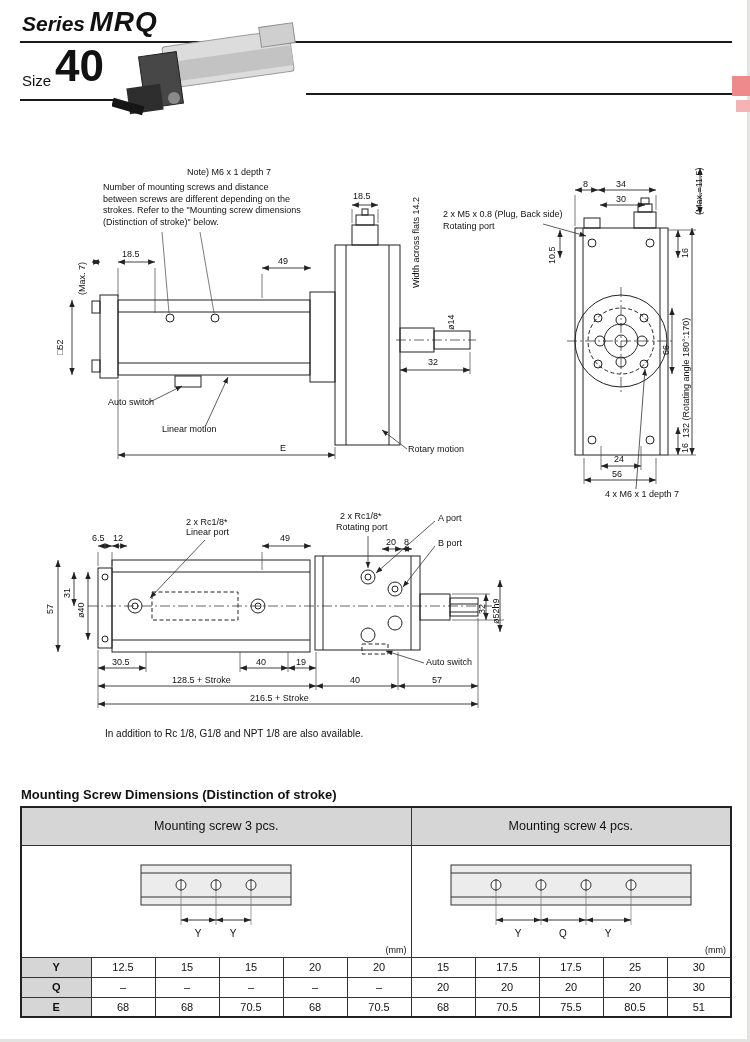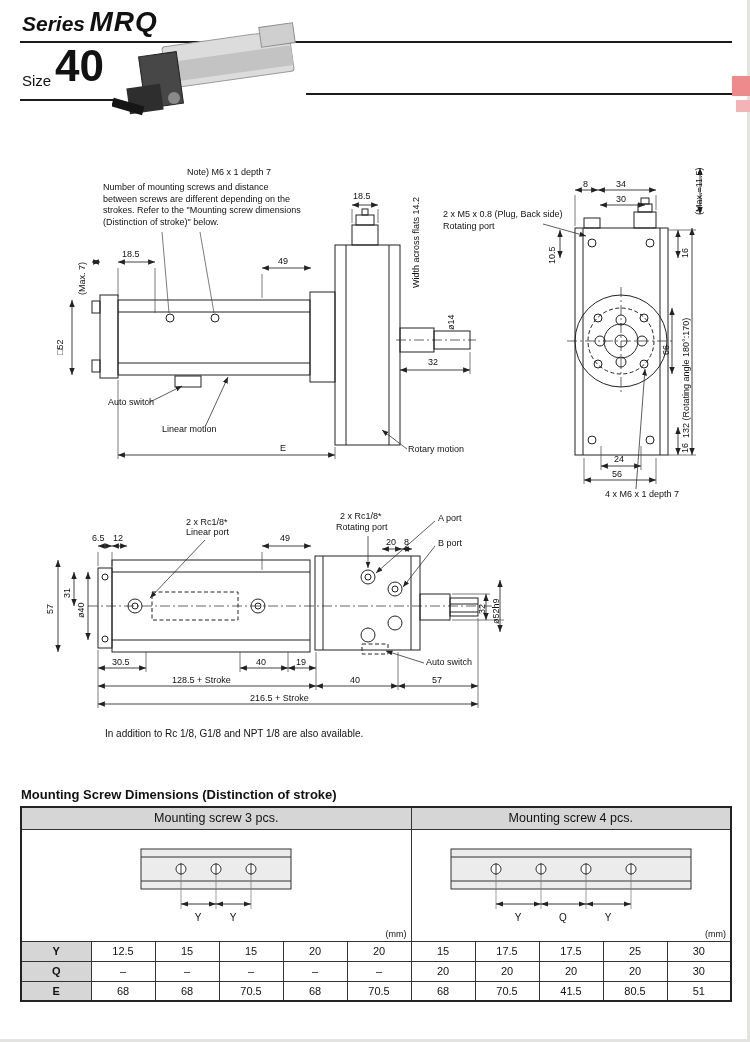--- a/index.html
+++ b/index.html
@@ -36,21 +36,21 @@
   .vlbl { transform:rotate(-90deg); transform-origin:0 0; }
   .note-par { position:absolute; left:103px; top:182px; width:200px; font-size:9px; line-height:1.3; }
   .footnote { position:absolute; left:105px; top:728px; font-size:10px; }
 
   
   .table-title { position:absolute; left:21px; top:787px; font-size:13px; font-weight:bold; }
   .dim-table { position:absolute; left:20px; top:806px; width:712px; border-collapse:collapse;
                table-layout:fixed; font-size:11px; border:2px solid #222; }
   .dim-table td, .dim-table th { border:1px solid #333; text-align:center; padding:0; height:20px;
                                  font-weight:normal; }
-  .dim-table .ghead { background:#d6d6d6; font-size:12.5px; height:22px; }
+  .dim-table .ghead { background:#d6d6d6; font-size:12.5px; height:38px; }
   .dim-table .diag-cell { height:112px; position:relative; vertical-align:middle; background:#fff; }
   .dim-table .rowhead { background:#d6d6d6; font-weight:bold; }
   .dim-table tr.gray td { background:#d6d6d6; }
   .mm { position:absolute; right:4px; bottom:2px; font-size:9px;margin-top:45px; }
   .mini-diag text { font-size:10px; fill:#111; }
 </style>
 </head>
 <body>
 
 <div class="page">
@@ -415,20 +415,20 @@
     </tr>
     <tr>
       <th class="rowhead">E</th>
       <td>68</td>
       <td>68</td>
       <td>70.5</td>
       <td>68</td>
       <td>70.5</td>
       <td>68</td>
       <td>70.5</td>
-      <td>41.5</td>
+      <td>75.5</td>
       <td>80.5</td>
       <td>51</td>
     </tr>
   </tbody>
     </table>
 
 </div>
 
 </body></html>

